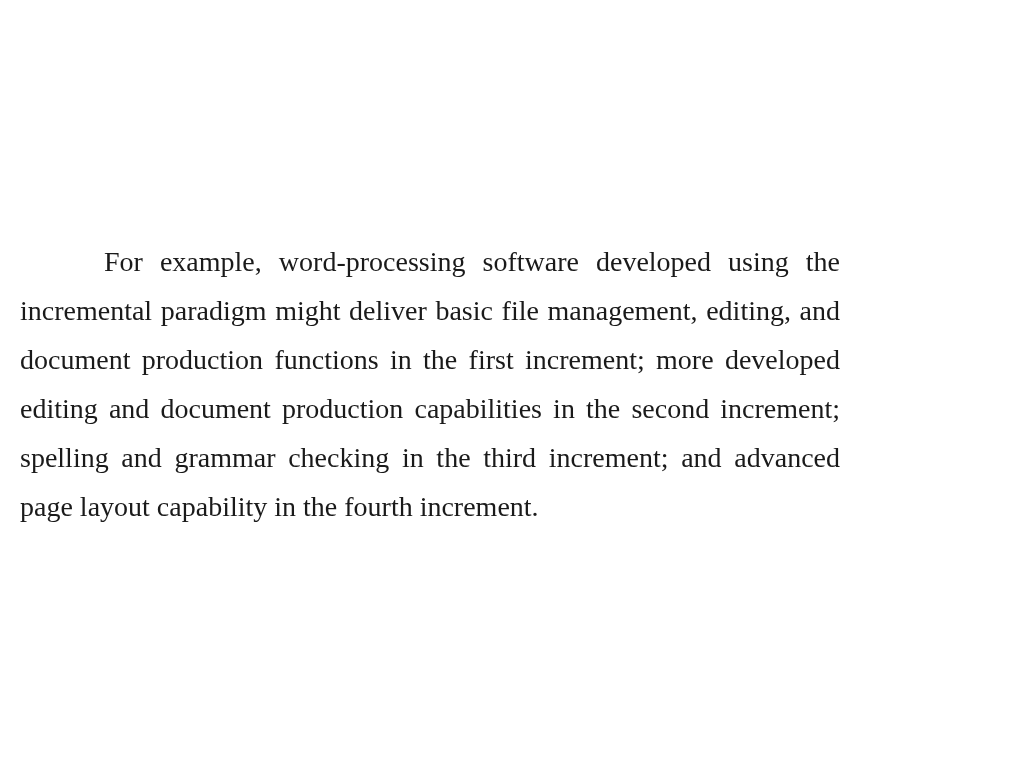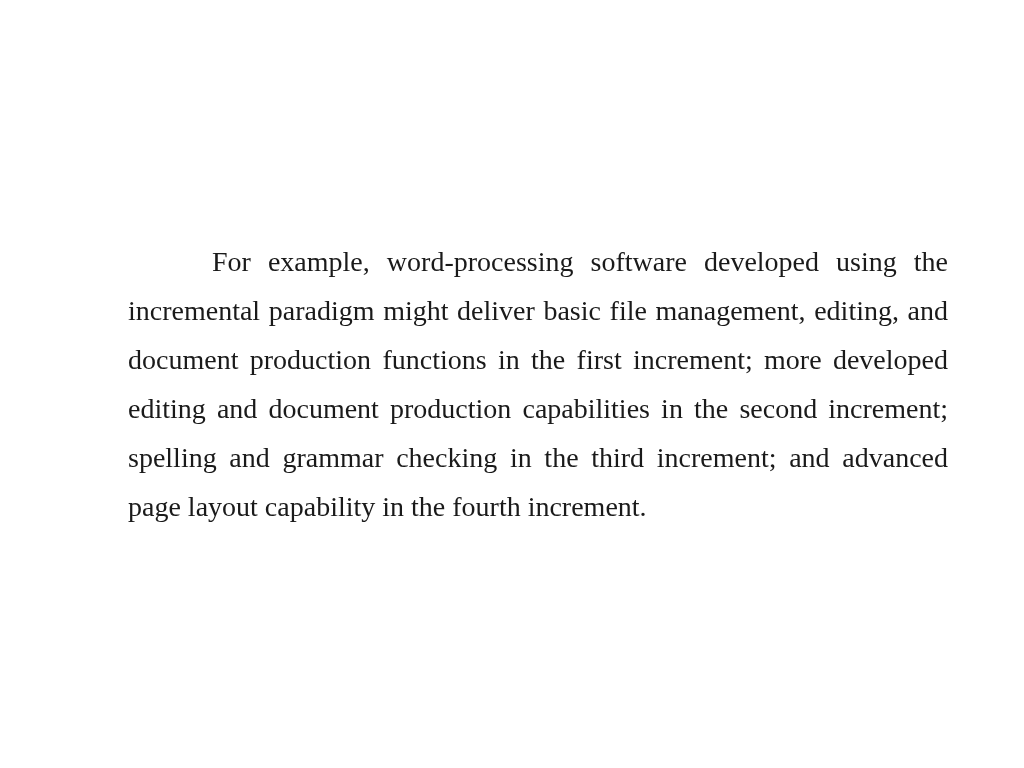--- a/index.html
+++ b/index.html
@@ -13,21 +13,21 @@
       height: 768px;
       background-color: #ffffff;
       overflow: hidden;
     }
 
     .page {
       width: 968px;
       height: 768px;
       display: flex;
       align-items: center;
-      justify-content: flex-end;
+      justify-content: flex-start;
       background: #ffffff;
     }
 
     .content-block {
       width: 860px;
       padding: 0 20px;
     }
 
     .paragraph {
       font-family: "Times New Roman", Times, Georgia, serif;

